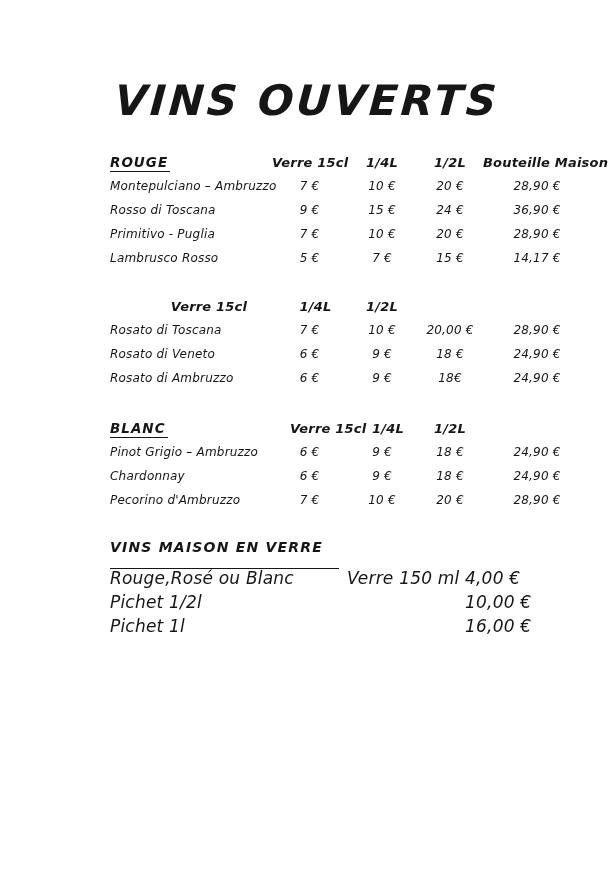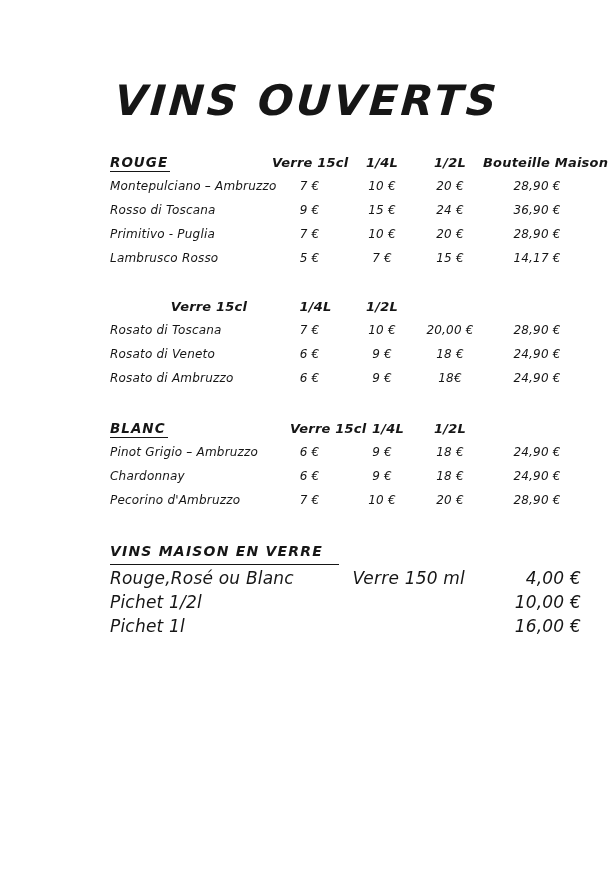--- a/index.html
+++ b/index.html
@@ -51,28 +51,28 @@
   .sec-rose .row.head .c2, .sec-blanc .row.head .c2 { transform: translateX(6px); }
   
   .hrow {
     display: grid;
     grid-template-columns: 237px 118px 116px;
     height: 24px;
     align-items: center;
     font-size: 17px;
     letter-spacing: 0.2px;
   }
-  .hrow .note, .hrow .price { text-align: right; white-space: nowrap; }
+  .hrow .note, .hrow .price { text-align: left; white-space: nowrap; }
   .hhead { height: 24px; display: flex; align-items: center; }
   .hhead span {
     font-size: 14px;
     font-weight: bold;
     letter-spacing: 1.2px;
     border-bottom: 1.8px solid #161616;
-    padding-bottom: 5px;
+    padding-bottom: 13px;
     padding-right: 16px;
   }
 </style>
 </head>
 <body>
 
 <div class="page">
 
   <h1 class="title">VINS OUVERTS</h1>
 

